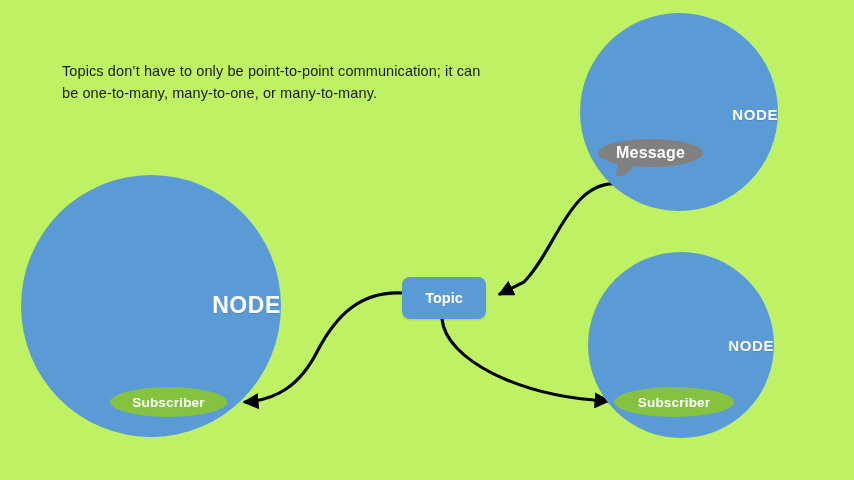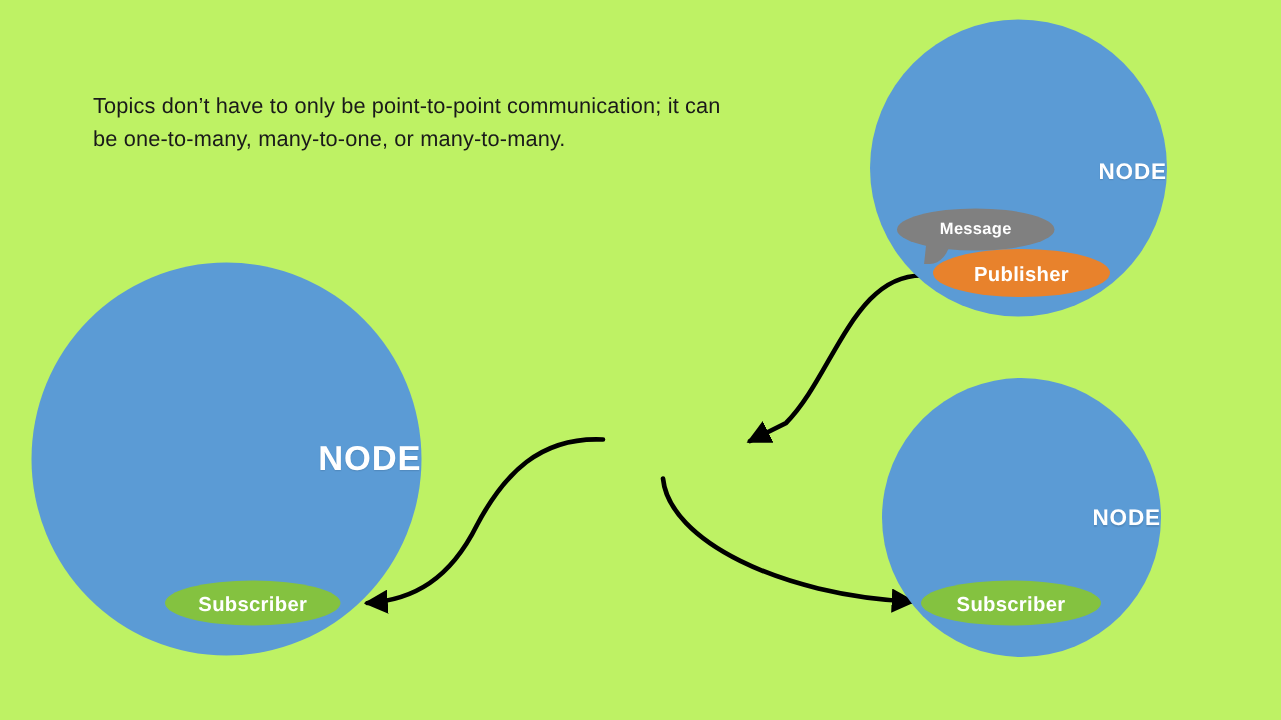--- a/index.html
+++ b/index.html
@@ -73,21 +73,21 @@
     font-weight: bold;
     letter-spacing: 0.2px;
   }
   .pill-green { background: #84C240; }
   .pill-orange { background: #E8822C; }
   .pill-gray { background: #808080; }
 
   #subscriber-left  { left: 110px; top: 387px; width: 117px; height: 30px; font-size: 13.5px; }
   #subscriber-right { left: 614px; top: 387px; width: 120px; height: 30px; font-size: 13.5px; }
   #publisher-pill   { left: 622px; top: 166px; width: 118px; height: 32px; font-size: 13.5px; }
-  #message-pill     { left: 598px; top: 139px; width: 105px; height: 28px; font-size: 11px; }
+  #message-pill     { left: 598px; top: 139px; width: 105px; height: 28px; font-size: 16px; }
 
   
   #message-tail {
     position: absolute;
     left: 617px;
     top: 158px;
     width: 16px;
     height: 18px;
     background: #808080;
     border-bottom-right-radius: 12px 16px;
@@ -135,21 +135,21 @@
   <div class="node-circle" id="node-left">
     <div class="node-label">NODE</div>
   </div>
   <div class="pill pill-green" id="subscriber-left">Subscriber</div>
 
   <div class="node-circle" id="node-top-right">
     <div class="node-label">NODE</div>
   </div>
   <div id="message-tail"></div>
   <div class="pill pill-gray" id="message-pill">Message</div>
-  <div class="pill pill-orange" id="publisher-pill">Publisher</div>
 
   <div class="node-circle" id="node-bottom-right">
     <div class="node-label">NODE</div>
   </div>
   <div class="pill pill-green" id="subscriber-right">Subscriber</div>
 
+  <div id="topic-box">Topic</div>
 
 </div>
 
 </body></html>

